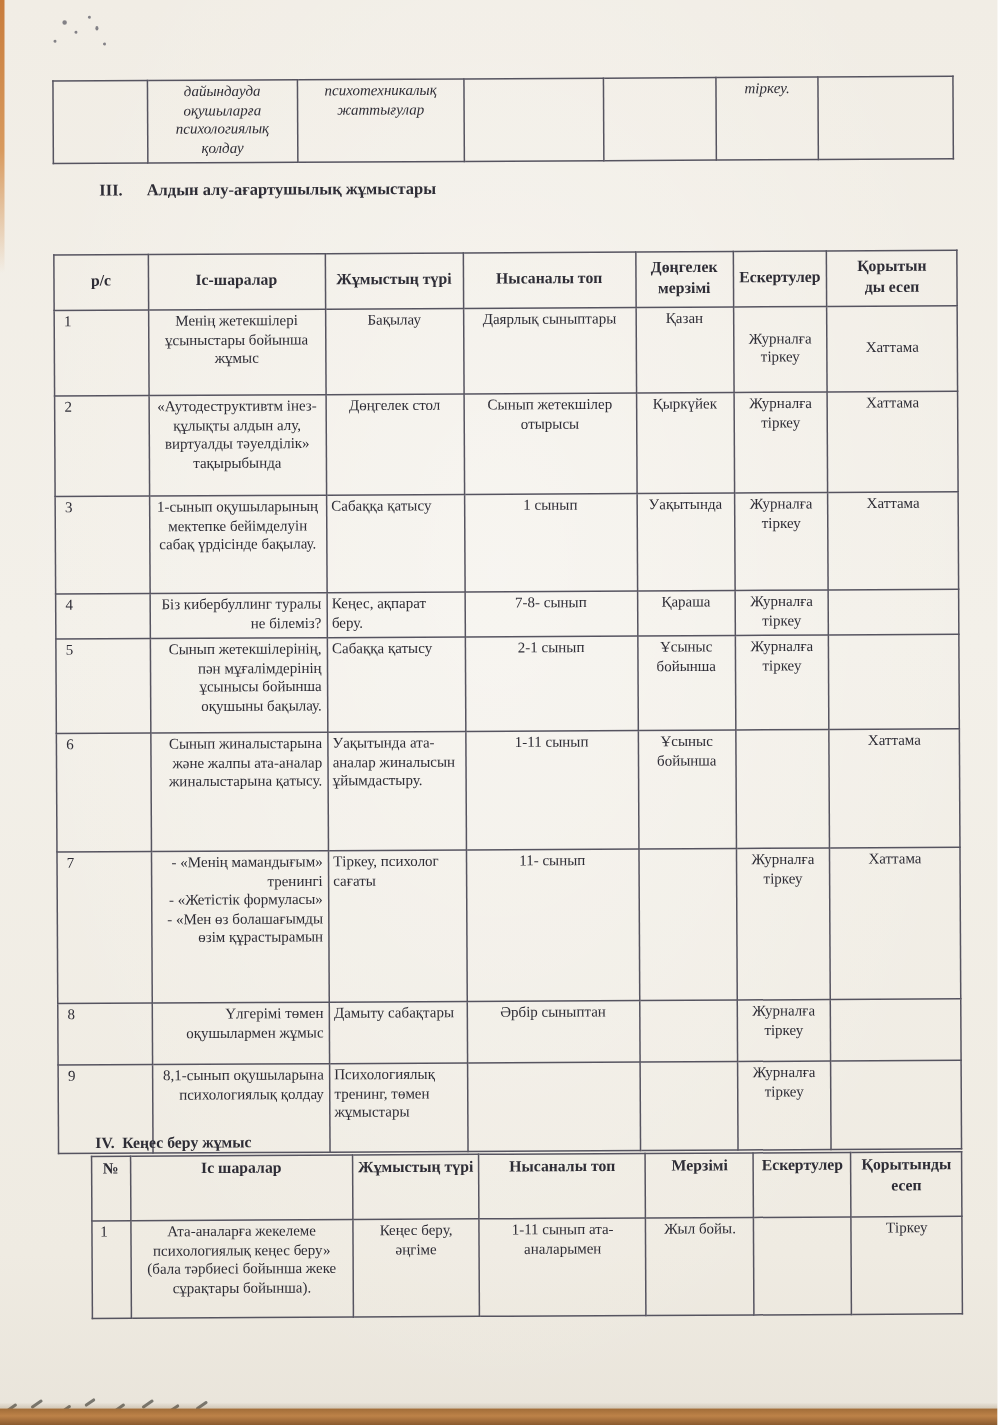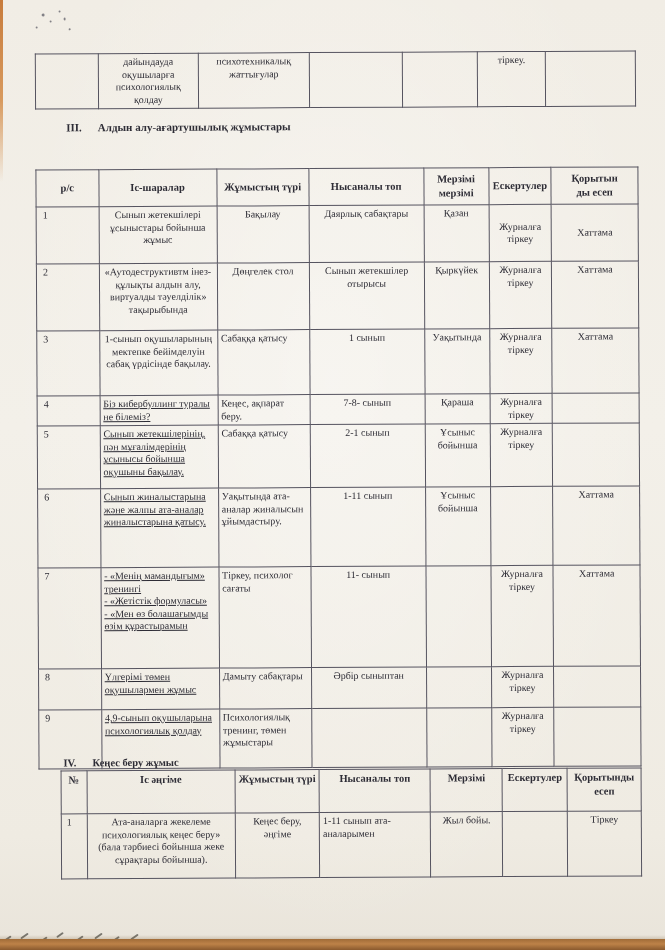--- a/index.html
+++ b/index.html
@@ -14,53 +14,53 @@
   .sheet{position:absolute;inset:0;transform:rotate(-0.3deg);transform-origin:50% 50%;}
 
   table{position:absolute;border-collapse:collapse;table-layout:fixed;
         font-size:10px;line-height:1.25;color:#2e2d36;}
   td,th{border:1px solid #565460;padding:2px 3px;vertical-align:top;
         text-align:center;white-space:pre-line;word-wrap:break-word;overflow:hidden;}
   th{font-weight:bold;font-size:10.5px;line-height:1.3;}
 
   
   .t-cont{left:37px;top:52px;width:601px;}
-  .t-cont td{height:50px;}
+  .t-cont td{height:50px;font-style:italic;}
 
   
   .sec{position:absolute;font-weight:bold;}
   .sec3{left:68px;top:120px;font-size:11px;}
   .sec3 .num{display:inline-block;margin-right:16px;}
   .sec4{left:62px;top:756px;font-size:10.5px;}
-  .sec4 .num{display:inline-block;margin-right:16px;}
+  .sec4 .num{display:inline-block;margin-right:5px;}
 
   
   .t3{left:37px;top:168px;width:603px;}
   .t3 th{height:32px;vertical-align:middle;}
   .t3 tbody tr:nth-child(1) td{height:52px;}
   .t3 tbody tr:nth-child(2) td{height:62px;}
   .t3 tbody tr:nth-child(3) td{height:60px;}
   .t3 tbody tr:nth-child(4) td{height:24px;}
   .t3 tbody tr:nth-child(5) td{height:58px;}
   .t3 tbody tr:nth-child(6) td{height:74px;}
   .t3 tbody tr:nth-child(7) td{height:96px;}
   .t3 tbody tr:nth-child(8) td{height:36px;}
   .t3 tbody tr:nth-child(9) td{height:54px;}
   .t3 td:first-child{text-align:left;padding-left:6px;}
-  .t3 tbody tr:nth-child(n+4) td:nth-child(2){text-align:left;text-decoration:underline;}
+  .t3 tbody tr:nth-child(n+4) td:nth-child(2){text-align:right;}
   .t3 tbody tr:nth-child(n+3) td:nth-child(3){text-align:left;}
   .t3 tbody tr:nth-child(1) td:nth-child(6),
   .t3 tbody tr:nth-child(1) td:nth-child(7){vertical-align:middle;}
 
   
   .t4{left:59px;top:769px;width:581px;}
   .t4 th{height:38px;}
   .t4 td{height:60px;}
   .t4 td:first-child{text-align:left;padding-left:5px;}
-  .t4 td:nth-child(4){text-align:left;}
+  .t4 td:nth-child(4){text-align:center;}
 
   
   .edge-left{position:absolute;left:0;top:0;width:3px;height:182px;
     background:linear-gradient(180deg,#c87c3c 0%,#d89a5e 55%,rgba(232,200,160,0) 100%);}
   .band-bottom{position:absolute;left:0;bottom:0;width:665px;height:11px;
     background:linear-gradient(180deg,#a06c38 0%,#bd8248 45%,#8a5a2e 100%);}
   .band-fade{position:absolute;left:0;bottom:11px;width:665px;height:4px;
     background:linear-gradient(180deg,rgba(0,0,0,0),rgba(120,90,50,.22));}
   .speck{position:absolute;background:#66656e;border-radius:50%;opacity:.8;}
   .scr{position:absolute;height:2px;background:#53524b;transform:rotate(-35deg);opacity:.75;border-radius:1px;}
@@ -106,32 +106,32 @@
         <col style="width:10.8%">
         <col style="width:10.4%">
         <col style="width:14.4%">
     </colgroup>
   <thead>
         <tr>
           <th>р/с</th>
           <th>Іс-шаралар</th>
           <th>Жұмыстың түрі</th>
           <th>Нысаналы топ</th>
-          <th>Мерзімі мерзімі</th>
+          <th>Дөңгелек мерзімі</th>
           <th>Ескертулер</th>
           <th>Қорытын
 ды есеп</th>
         </tr>
       </thead>
       <tbody>
         <tr>
           <td>1</td>
-          <td>Сынып жетекшілері ұсыныстары бойынша жұмыс</td>
+          <td>Менің жетекшілері ұсыныстары бойынша жұмыс</td>
           <td>Бақылау</td>
-          <td>Даярлық сабақтары</td>
+          <td>Даярлық сыныптары</td>
           <td>Қазан</td>
           <td>Журналға тіркеу</td>
           <td>Хаттама</td>
         </tr>
         <tr>
           <td>2</td>
           <td>«Аутодеструктивтм інез-құлықты алдын алу, виртуалды тәуелділік» тақырыбында</td>
           <td>Дөңгелек стол</td>
           <td>Сынып жетекшілер отырысы</td>
           <td>Қыркүйек</td>
@@ -189,21 +189,21 @@
           <td>8</td>
           <td>Үлгерімі төмен оқушылармен жұмыс</td>
           <td>Дамыту сабақтары</td>
           <td>Әрбір  сыныптан</td>
           <td></td>
           <td>Журналға тіркеу</td>
           <td></td>
         </tr>
         <tr>
           <td>9</td>
-          <td>4,9-сынып оқушыларына психологиялық қолдау</td>
+          <td>8,1-сынып оқушыларына психологиялық қолдау</td>
           <td>Психологиялық тренинг, төмен жұмыстары</td>
           <td></td>
           <td></td>
           <td>Журналға тіркеу</td>
           <td></td>
         </tr>
       </tbody>
     </table>
 
   <div class="sec sec4">
@@ -216,21 +216,21 @@
         <col style="width:25.6%">
         <col style="width:14.5%">
       <col style="width:19.2%">
         <col style="width:12.4%">
         <col style="width:11.2%">
         <col style="width:12.7%">
     </colgroup>
   <thead>
         <tr>
           <th>№</th>
-          <th>Іс әңгіме</th>
+          <th>Іс шаралар</th>
           <th>Жұмыстың түрі</th>
           <th>Нысаналы топ</th>
           <th>Мерзімі</th>
           <th>Ескертулер</th>
           <th>Қорытынды есеп</th>
         </tr>
       </thead>
       <tbody>
         <tr>
           <td>1</td>

